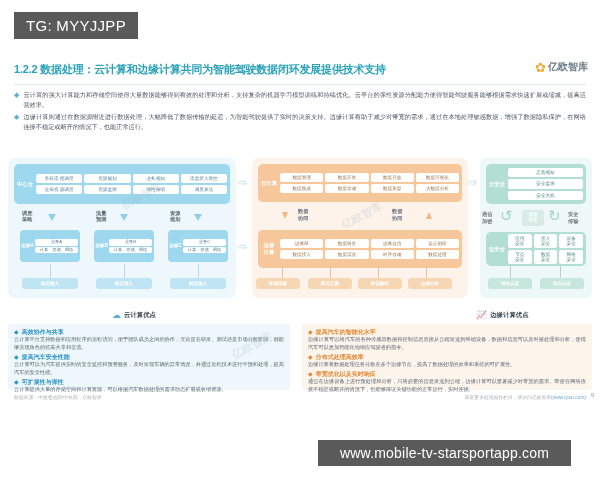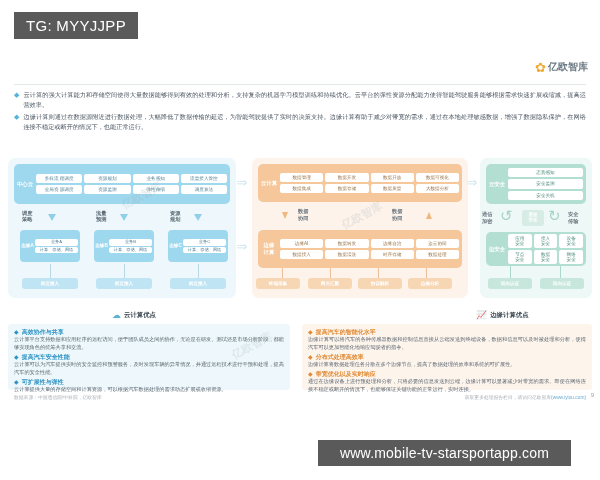--- a/index.html
+++ b/index.html
@@ -125,20 +125,21 @@
 </style>
 </head>
 <body>
 
 <div class="tag-badge">TG: MYYJJPP</div>
 <div class="url-badge">www.mobile-tv-starsportapp.com</div>
 
 <div class="slide">
 
   <div class="title-row">
+    <div class="slide-title">1.2.2 数据处理：云计算和边缘计算共同为智能驾驶数据闭环发展提供技术支持</div>
     <div class="logo">
       <span class="logo-mark">✿</span>
       <span class="logo-text">亿欧智库</span>
     </div>
   </div>
   <div class="hr-line"></div>
 
   <div class="bullets-top">
     <div class="btl">
       <span class="dia">◆</span>

